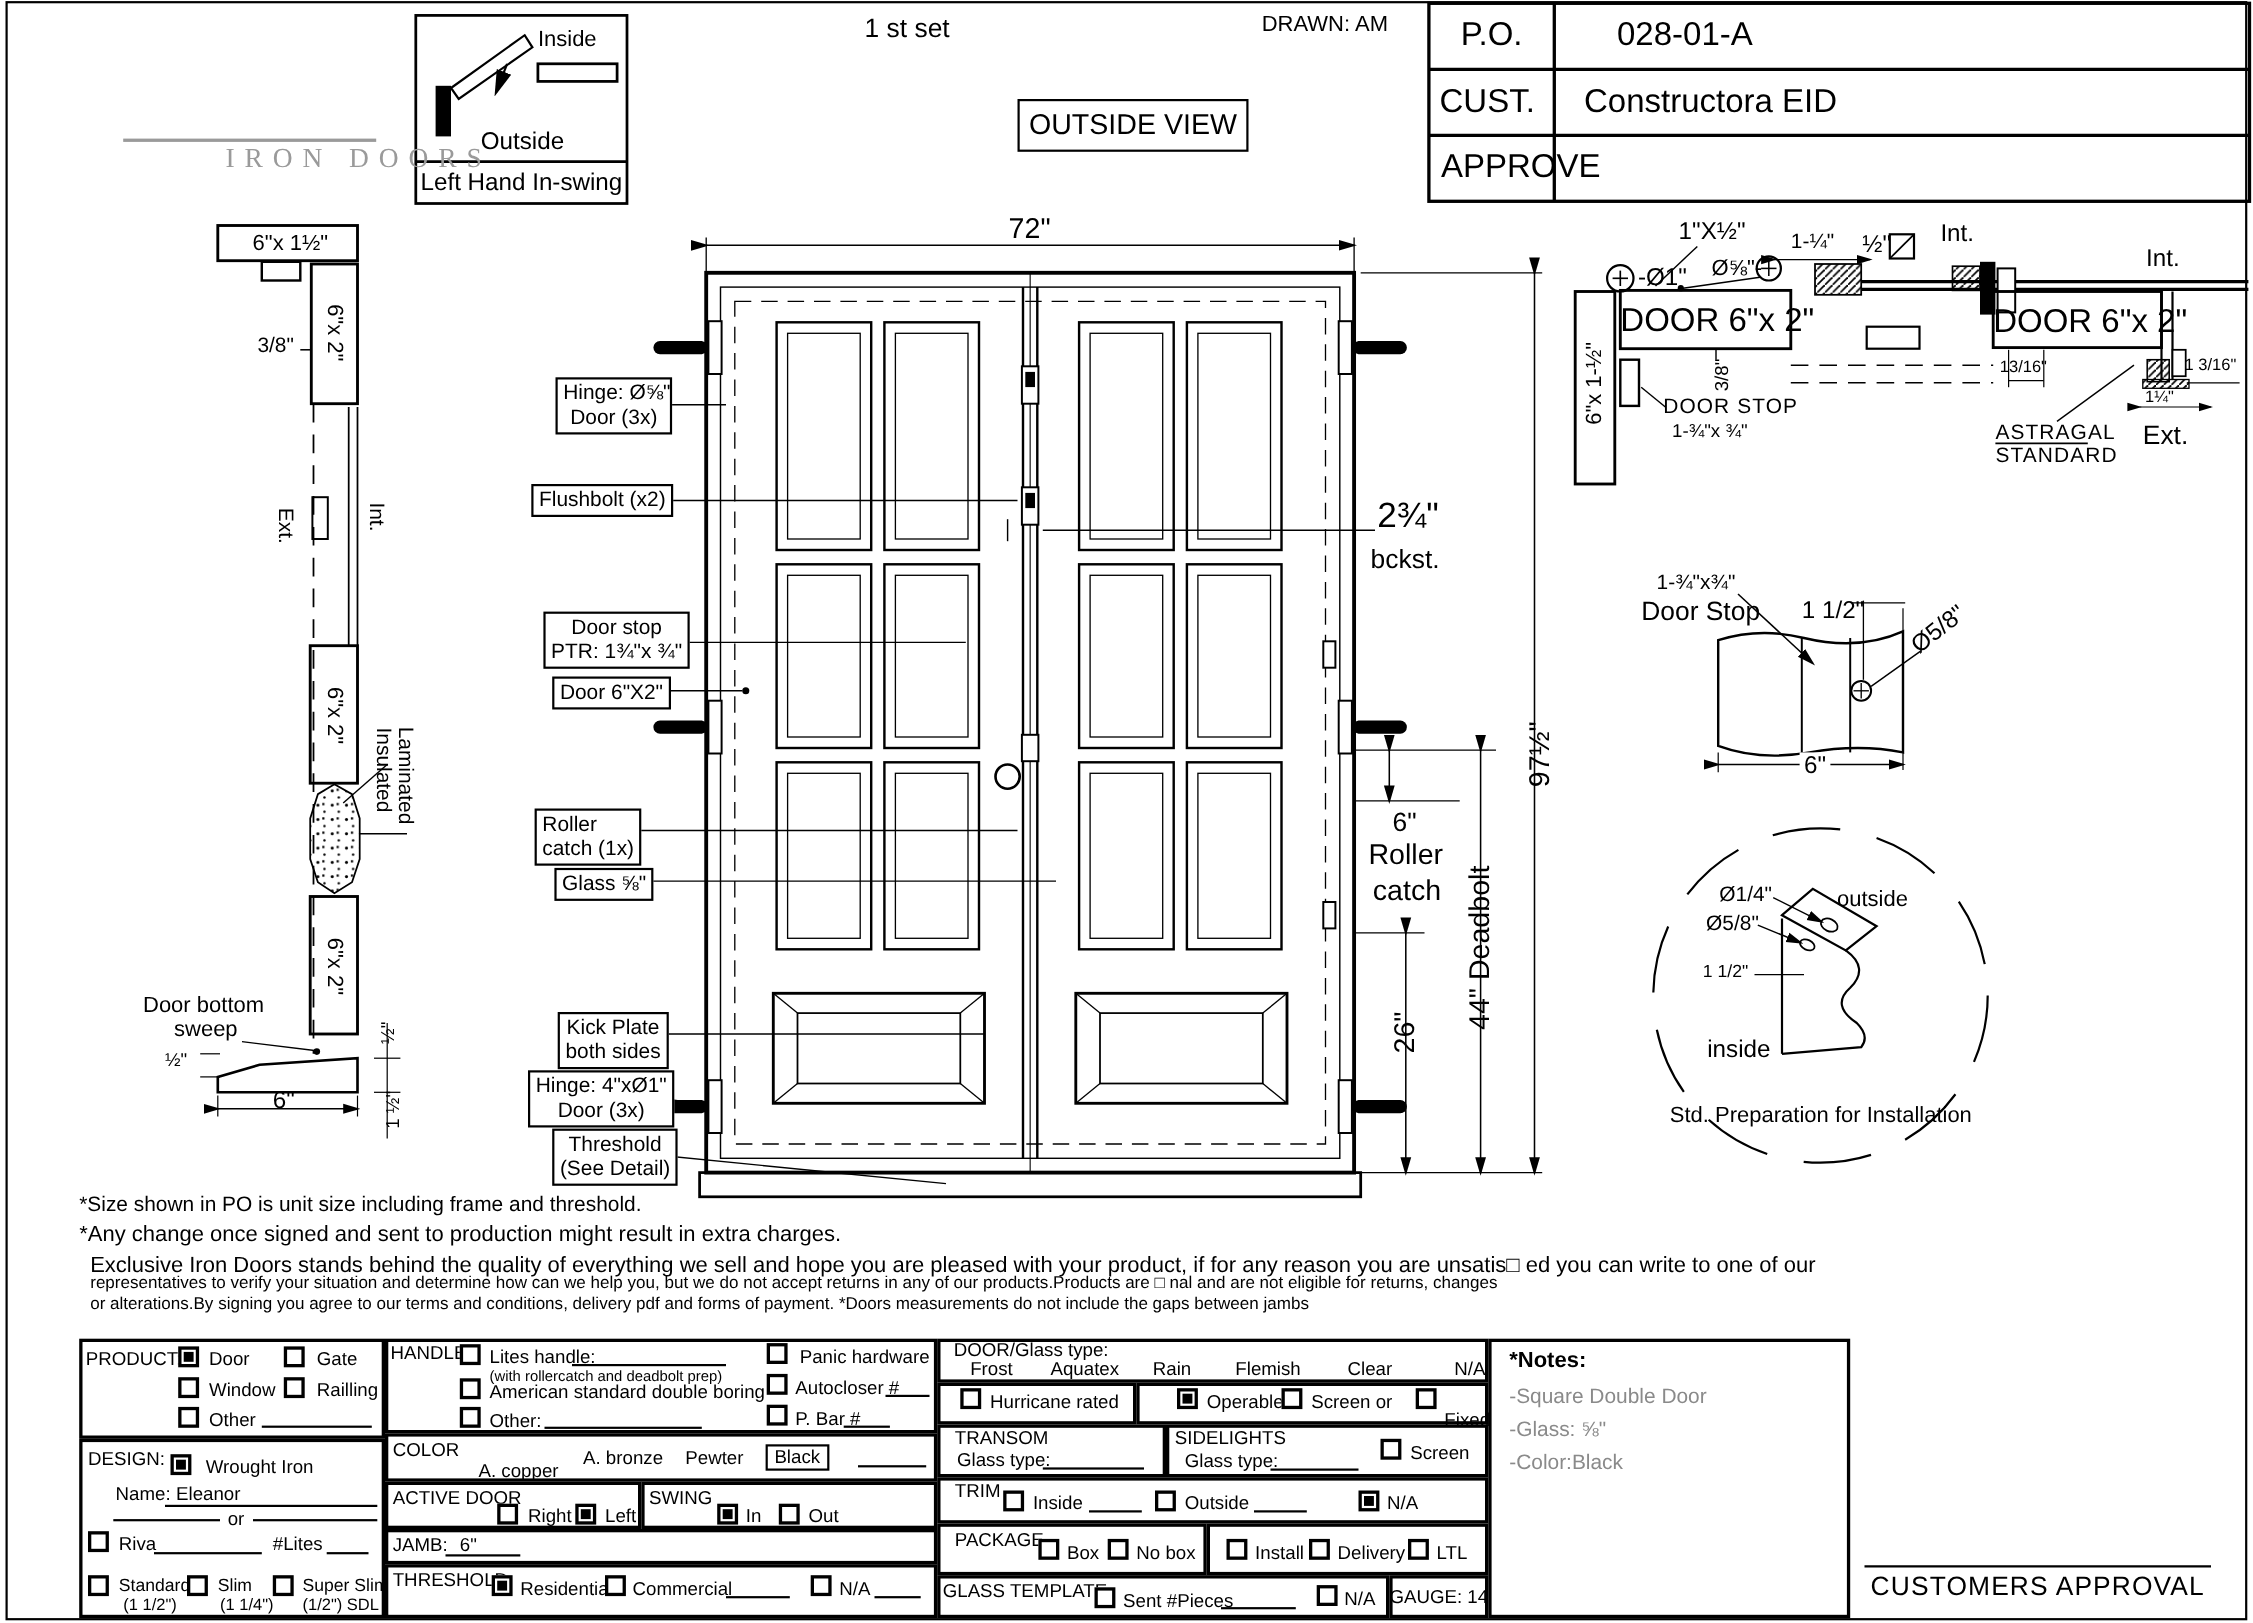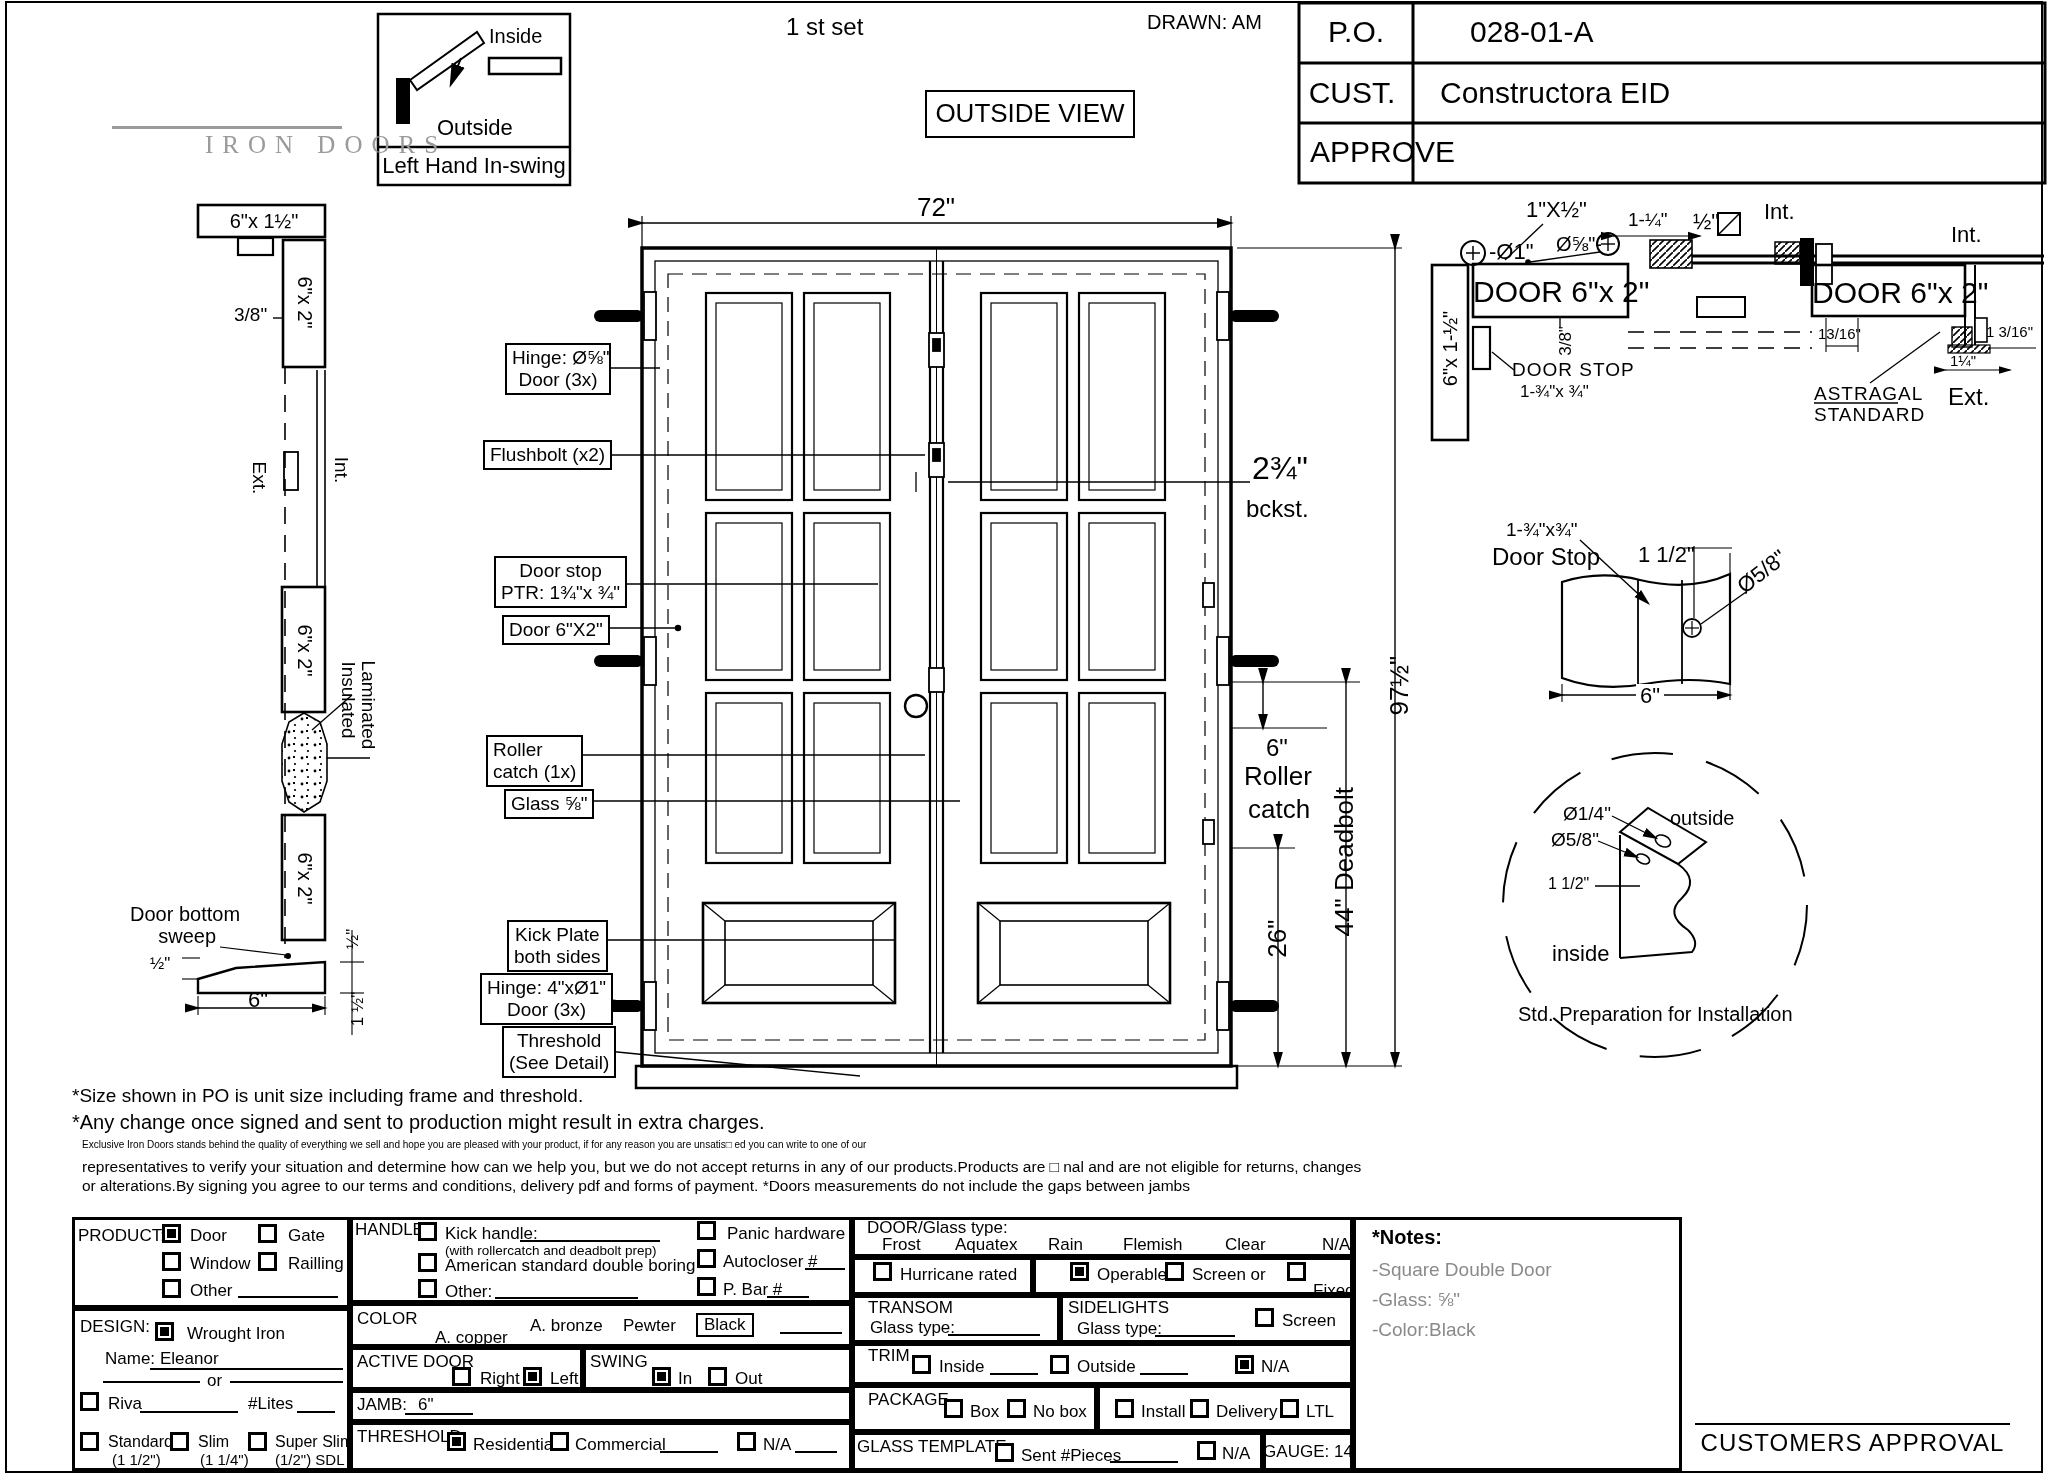--- a/index.html
+++ b/index.html
@@ -383,21 +383,21 @@
 
   <div class="lbl f19" style="left:1563px;top:804px;">Ø1/4"</div>
   <div class="lbl f20" style="left:1670px;top:808px;">outside</div>
   <div class="lbl f19" style="left:1551px;top:830px;">Ø5/8"</div>
   <div class="lbl" style="left:1548px;top:876px;font-size:16px;">1 1/2"</div>
   <div class="lbl f22" style="left:1552px;top:942px;">inside</div>
   <div class="lbl f20" style="left:1518px;top:968px;margin-top:36px;">Std. Preparation for Installation</div>
 
   <div class="lbl f19" style="left:72px;top:1086px;">*Size shown in PO is unit size including frame and threshold.</div>
   <div class="lbl f20" style="left:72px;top:1112px;">*Any change once signed and sent to production might result in extra charges.</div>
-  <div class="lbl" style="left:82px;top:1140px;font-size:10px;">Exclusive Iron Doors stands behind the quality of everything we sell and hope you are pleased with your product, if for any reason you are unsatis□ ed you can write to one of our</div>
+  <div class="lbl" style="left:82px;top:1140px;font-size:20px;">Exclusive Iron Doors stands behind the quality of everything we sell and hope you are pleased with your product, if for any reason you are unsatis□ ed you can write to one of our</div>
   <div class="lbl" style="left:82px;top:1159px;font-size:15.5px;">representatives to verify your situation and determine how can we help you, but we do not accept returns in any of our products.Products are □ nal and are not eligible for returns, changes</div>
   <div class="lbl" style="left:82px;top:1178px;font-size:15.5px;">or alterations.By signing you agree to our terms and conditions, delivery pdf and forms of payment.  *Doors measurements do not include the gaps between jambs</div>
 
   <div class="sec" style="left:72px;top:1217px;width:278px;height:91px;"></div>
   <div class="sec" style="left:72px;top:1308px;width:278px;height:163px;"></div>
   <div class="sec" style="left:350px;top:1217px;width:502px;height:86px;"></div>
   <div class="sec" style="left:350px;top:1303px;width:502px;height:44px;"></div>
   <div class="sec" style="left:350px;top:1347px;width:233px;height:43px;"></div>
   <div class="sec" style="left:583px;top:1347px;width:269px;height:43px;"></div>
   <div class="sec" style="left:350px;top:1390px;width:502px;height:32px;"></div>
@@ -446,21 +446,21 @@
   <div class="lbl" style="left:112px;top:1452px;font-size:15px;">(1 1/2")</div>
   <div class="cb" style="left:170px;top:1432px;"></div>
   <div class="lbl" style="left:198px;top:1434px;font-size:16px;">Slim</div>
   <div class="lbl" style="left:200px;top:1452px;font-size:15px;">(1 1/4")</div>
   <div class="cb" style="left:248px;top:1432px;"></div>
   <div class="lbl" style="left:275px;top:1434px;font-size:16px;">Super Slim</div>
   <div class="lbl" style="left:275px;top:1452px;font-size:15px;">(1/2") SDL</div>
 
   <div class="lbl f17" style="left:355px;top:1221px;">HANDLE</div>
   <div class="cb" style="left:418px;top:1222px;"></div>
-  <div class="lbl f17" style="left:445px;top:1225px;">Kick handle:</div>
+  <div class="lbl f17" style="left:445px;top:1225px;">Lites handle:</div>
   <div class="ul" style="left:520px;top:1224px;width:140px;height:16px;"></div>
   <div class="lbl f13" style="left:445px;top:1244px;">(with rollercatch and deadbolt prep)</div>
   <div class="cb" style="left:418px;top:1253px;"></div>
   <div class="lbl f17" style="left:445px;top:1257px;">American standard double boring</div>
   <div class="cb" style="left:418px;top:1279px;"></div>
   <div class="lbl f17" style="left:445px;top:1283px;">Other:</div>
   <div class="ul" style="left:495px;top:1281px;width:143px;height:16px;"></div>
   <div class="cb" style="left:697px;top:1221px;"></div>
   <div class="lbl f17" style="left:727px;top:1225px;">Panic hardware</div>
   <div class="cb" style="left:697px;top:1249px;"></div>

